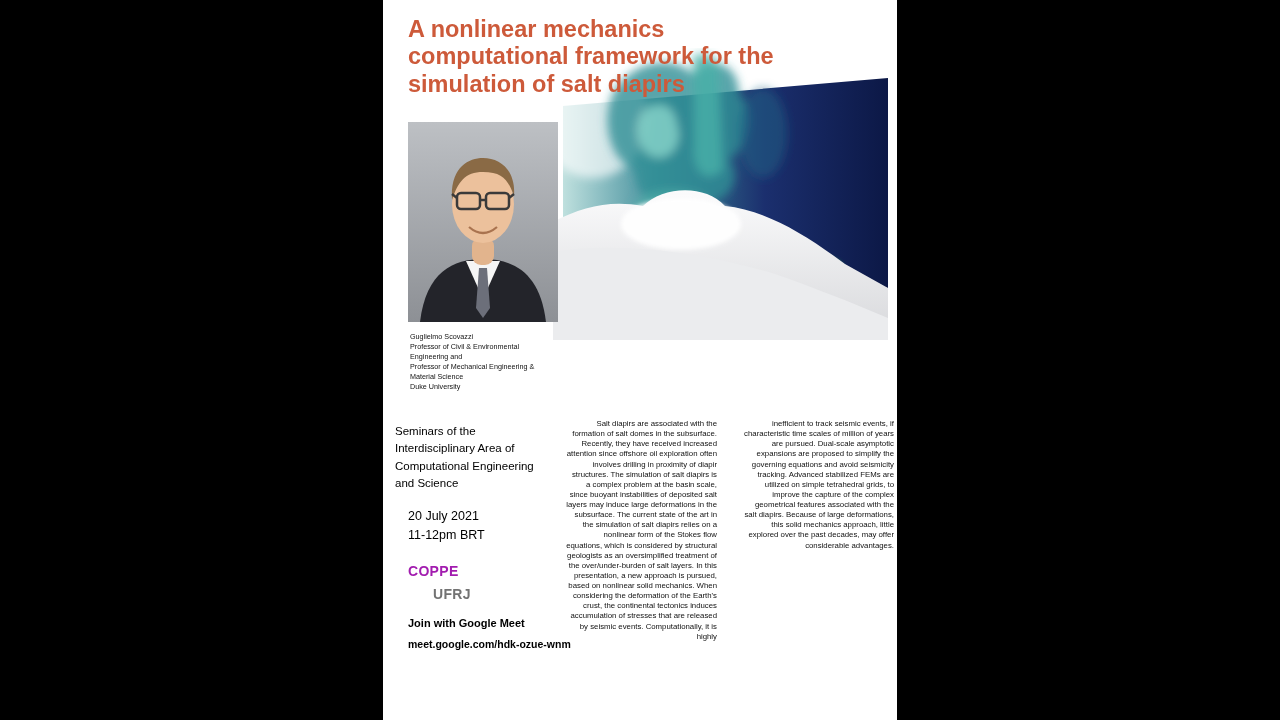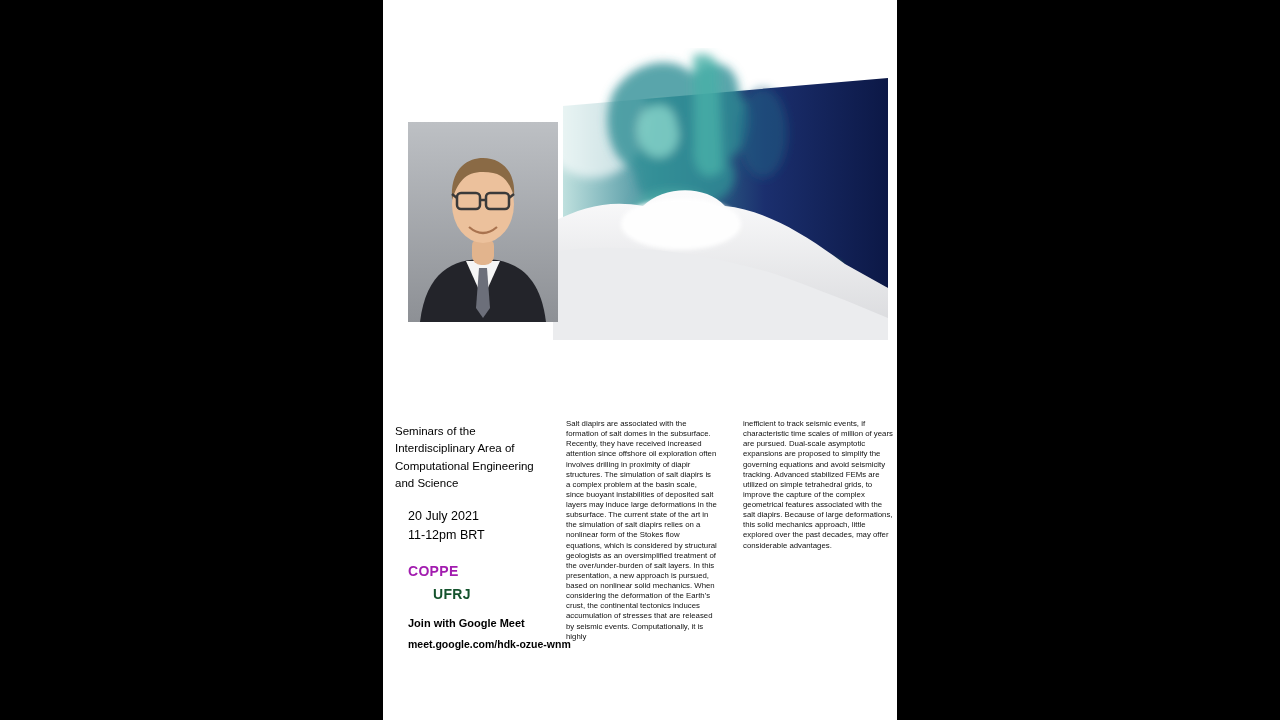--- a/index.html
+++ b/index.html
@@ -44,44 +44,45 @@
   .datetime {
     position:absolute; left:25px; top:507px;
     font-size:12.5px; line-height:1.5; color:#000;
   }
   .coppe {
     position:absolute; left:25px; top:563px;
     font-size:14px; font-weight:bold; color:#a21caf; letter-spacing:0.3px;
   }
   .ufrj {
     position:absolute; left:50px; top:586px;
-    font-size:14px; font-weight:bold; color:#14532d; letter-spacing:0.3px;
+    font-size:14px; font-weight:bold; color:#737373; letter-spacing:0.3px;
   }
   .join {
     position:absolute; left:25px; top:617px;
     font-size:11px; font-weight:bold; color:#000;
   }
   .meet {
     position:absolute; left:25px; top:638px;
     font-size:10.5px; font-weight:bold; color:#000;
     text-decoration:none; cursor:pointer;
   }
   .abs-col { 
     position:absolute; top:419px; width:151px;
-    font-size:7.8px; line-height:1.3; color:#111; text-align:left;
+    font-size:7.8px; line-height:1.3; color:#111; text-align:right;
   }
   .abs-col1 { left:183px; }
   .abs-col2 { left:360px; }
 </style>
 </head>
 <body>
 
 <div class="stage">
   <div class="poster">
 
+    <h1 class="title">A nonlinear mechanics computational framework for the simulation of salt diapirs</h1>
 
     <div class="viz">
       <svg viewBox="0 0 344 292" preserveAspectRatio="none">
         <defs>
           <linearGradient id="wallg" x1="0" y1="0" x2="1" y2="0">
             <stop offset="0" stop-color="#bfe0de"></stop>
             <stop offset="0.3" stop-color="#3c8a98"></stop>
             <stop offset="0.62" stop-color="#1b2f6e"></stop>
             <stop offset="1" stop-color="#0c1846"></stop>
           </linearGradient>
@@ -140,20 +141,28 @@
           <rect x="49" y="71" width="23" height="16" rx="4"></rect>
           <rect x="78" y="71" width="23" height="16" rx="4"></rect>
           <path d="M72,78 L78,78"></path>
           <path d="M49,76 L44,72"></path>
           <path d="M101,76 L106,72"></path>
         </g>
         <path d="M61,105 Q75,117 89,105" fill="none" stroke="#a9734f" stroke-width="2.2"></path>
       </svg>
     </div>
 
+    <div class="caption">
+      <div>Guglielmo Scovazzi</div>
+      <div>Professor of Civil &amp; Environmental</div>
+      <div>Engineering and</div>
+      <div>Professor of Mechanical Engineering &amp;</div>
+      <div>Material Science</div>
+      <div>Duke University</div>
+    </div>
 
     <div class="series">Seminars of the Interdisciplinary Area of Computational Engineering and Science</div>
 
     <div class="datetime">
       <div>20 July 2021</div>
       <div>11-12pm BRT</div>
     </div>
 
     <div class="coppe">COPPE</div>
     <div class="ufrj">UFRJ</div>

